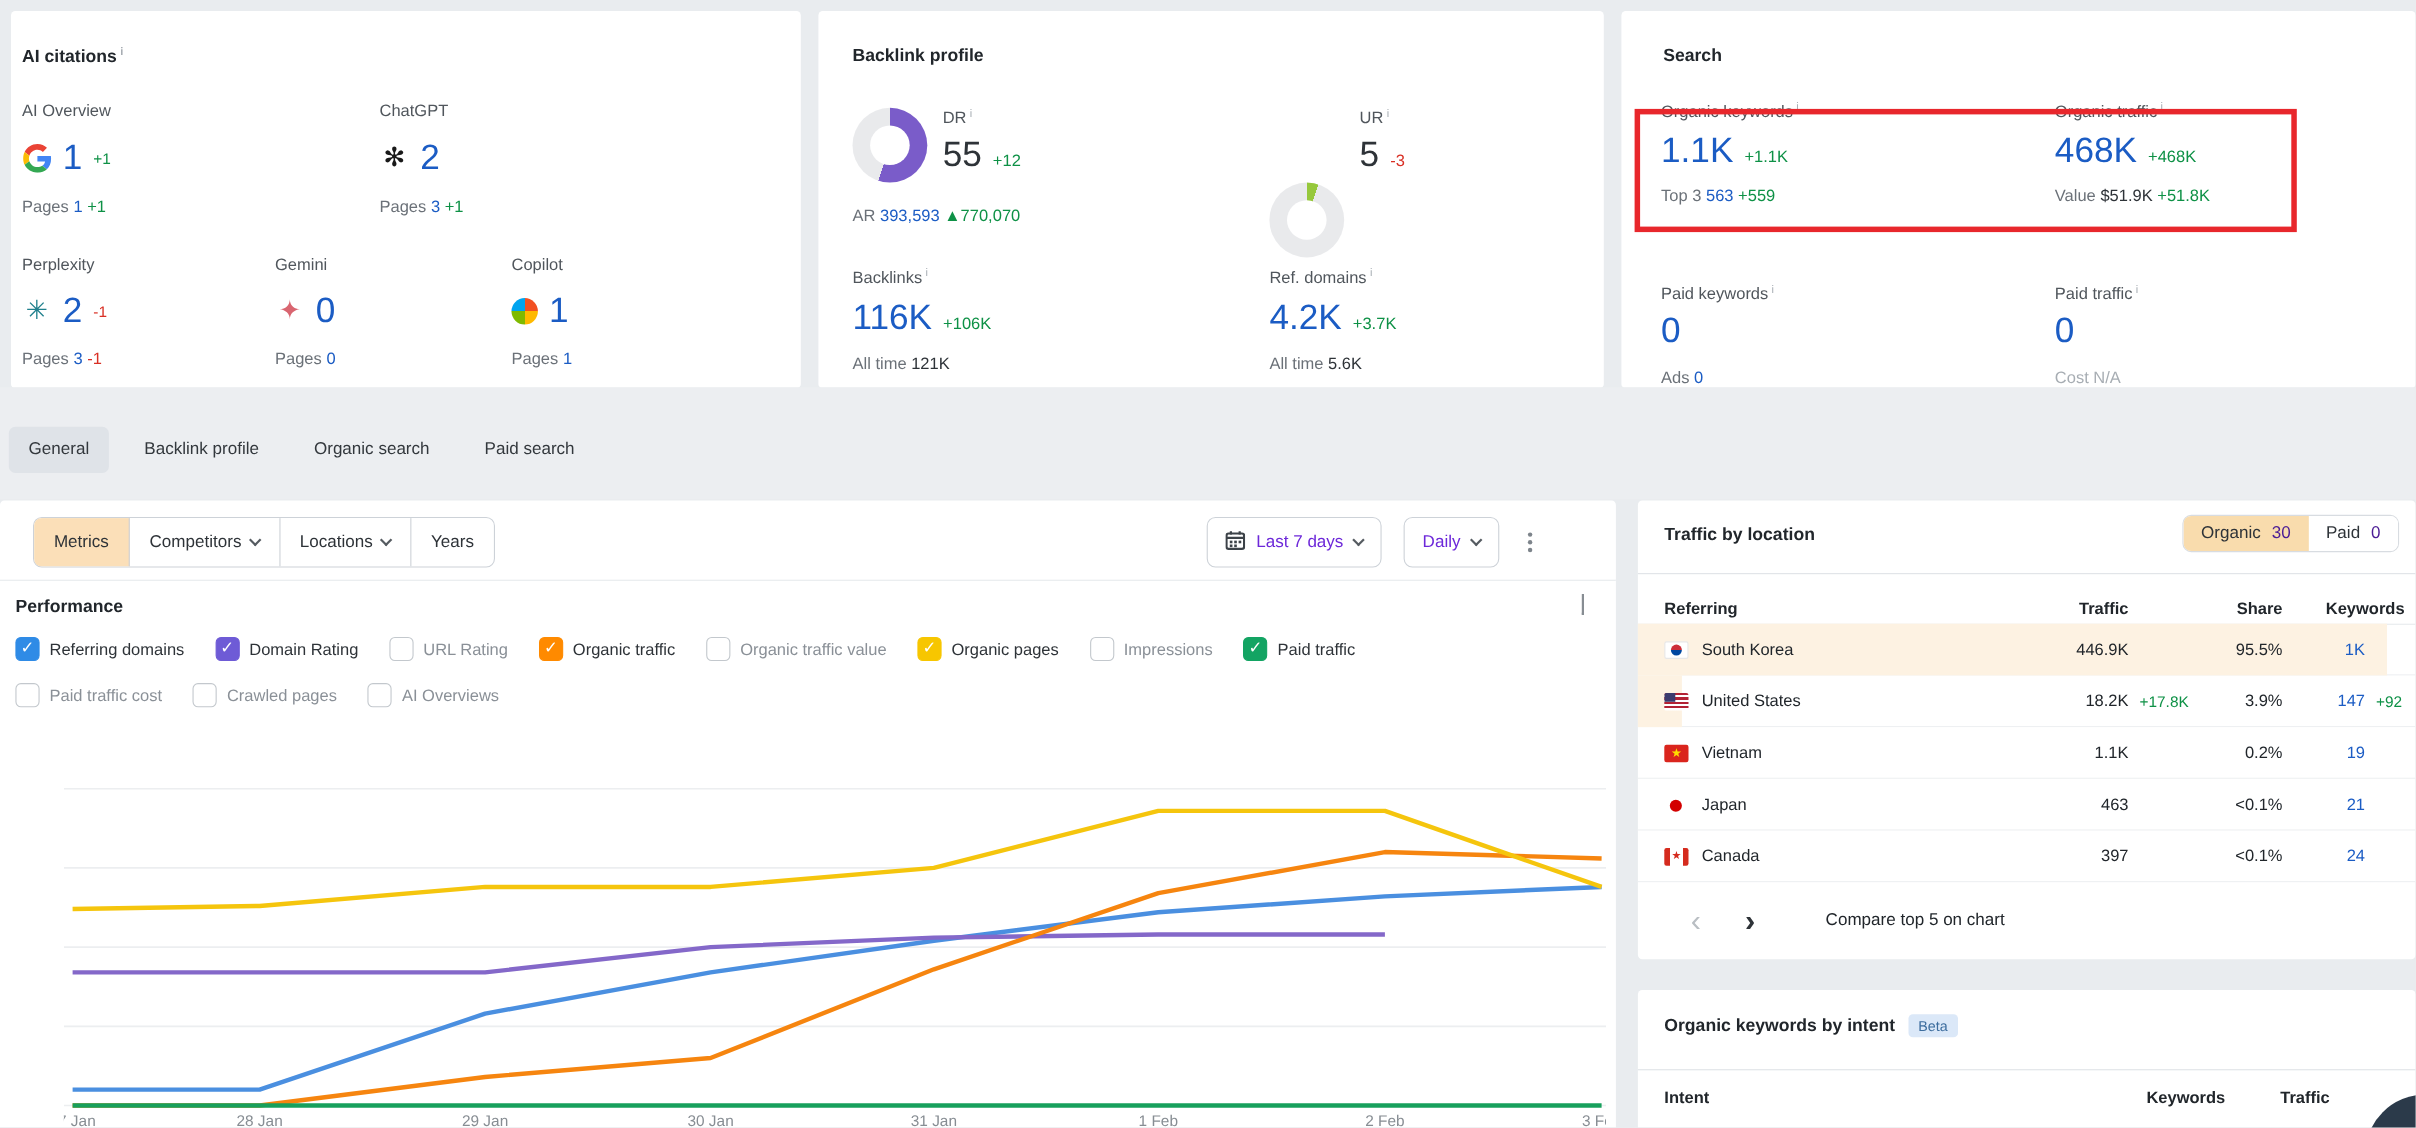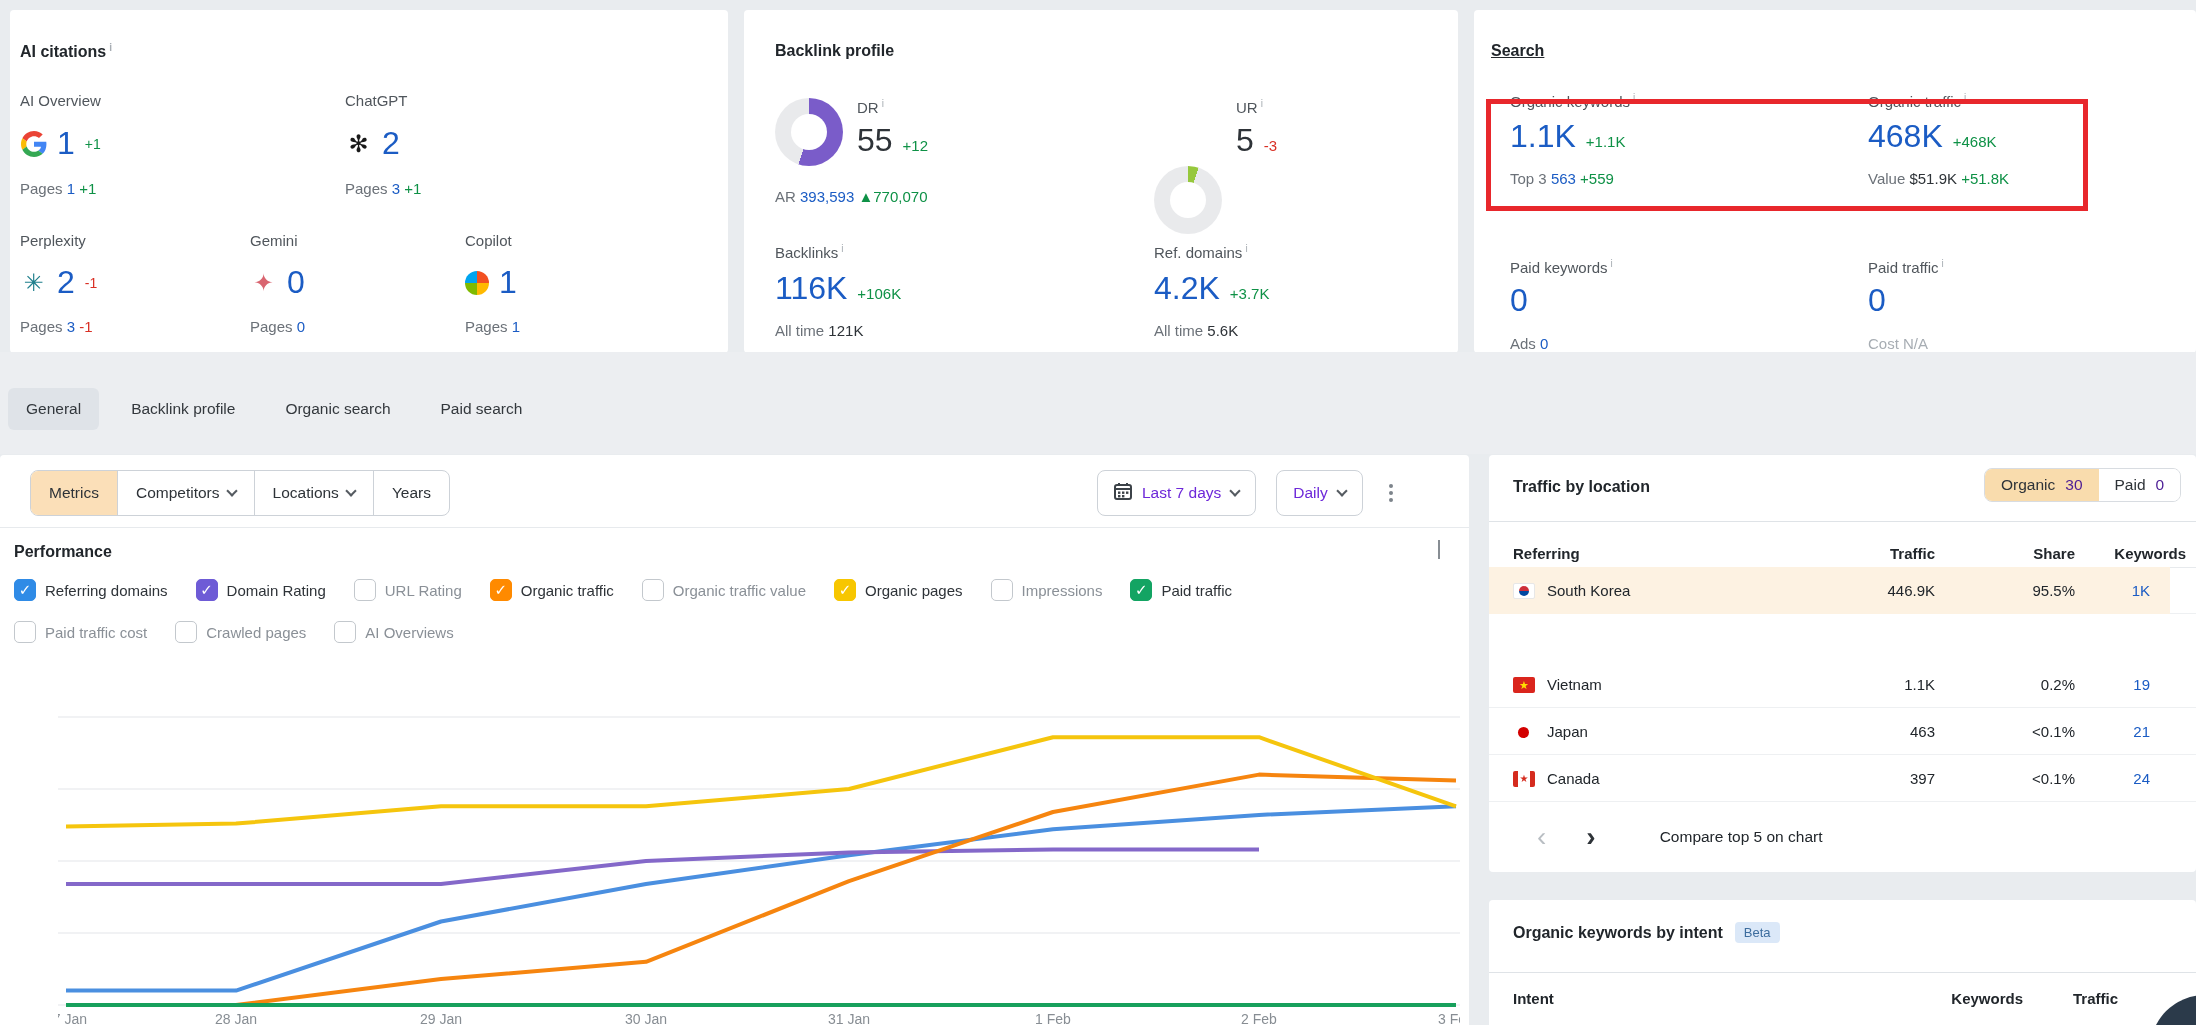--- a/index.html
+++ b/index.html
@@ -174,21 +174,21 @@
     <span class="big">4.2K</span>
     <span class="pos">+3.7K</span>
   </div>
   <div class="abs sub-row" style="left:410px; top:312px;">
     <span>All time</span>
     <span class="dark">5.6K</span>
   </div>
 </div>
 
 <div class="panel" style="left:1474px; top:10px; width:722px; height:343px;">
-  <div class="abs sec-title" style="left:17px; top:32px;text-decoration:underline;">Search</div>
+  <div class="abs sec-title" style="left:38px; top:32px;">Search</div>
 
   <div class="abs metric-label" style="left:36px; top:82px;"><span>Organic keywords</span><sup class="info">i</sup></div>
   <div class="abs" style="left:36px; top:108px; display:flex; align-items:baseline; gap:10px;">
     <span class="big">1.1K</span>
     <span class="pos">+1.1K</span>
   </div>
   <div class="abs sub-row" style="left:36px; top:160px;">
     <span>Top 3</span>
     <span class="blue">563</span>
     <span class="pos">+559</span>
@@ -390,20 +390,32 @@
     <div class="abs" style="left:24px; top:15px; display:flex; align-items:center; gap:12px;">
         <span class="flag flag-kr"></span>
         <span>South Korea</span>
       </div>
     <div class="abs" style="left:316px; top:15px; width:130px; text-align:right;">446.9K</div>
     <div class="abs pos" style="left:456px; top:16px; font-size:14px;"></div>
     <div class="abs" style="left:476px; top:15px; width:110px; text-align:right;">95.5%</div>
     <div class="abs blue" style="left:576px; top:15px; width:85px; text-align:right;">1K</div>
     <div class="abs pos" style="left:671px; top:16px; font-size:14px;"></div>
   </div>
+  <div class="trow" style="top:159px;">
+    <div class="abs" style="left: 0px; top: 0px; width: 40px; height: 47px; background: rgb(253, 242, 226);"></div>
+    <div class="abs" style="left:24px; top:15px; display:flex; align-items:center; gap:12px;">
+        <span class="flag flag-us"></span>
+        <span>United States</span>
+      </div>
+    <div class="abs" style="left:316px; top:15px; width:130px; text-align:right;">18.2K</div>
+    <div class="abs pos" style="left:456px; top:16px; font-size:14px;">+17.8K</div>
+    <div class="abs" style="left:476px; top:15px; width:110px; text-align:right;">3.9%</div>
+    <div class="abs blue" style="left:576px; top:15px; width:85px; text-align:right;">147</div>
+    <div class="abs pos" style="left:671px; top:16px; font-size:14px;">+92</div>
+  </div>
   <div class="trow" style="top:206px;">
     <div class="abs" style="left:0; top:0; width:681px; height:47px;"></div>
     <div class="abs" style="left:24px; top:15px; display:flex; align-items:center; gap:12px;">
         <span class="flag flag-vn"></span>
         <span>Vietnam</span>
       </div>
     <div class="abs" style="left:316px; top:15px; width:130px; text-align:right;">1.1K</div>
     <div class="abs pos" style="left:456px; top:16px; font-size:14px;"></div>
     <div class="abs" style="left:476px; top:15px; width:110px; text-align:right;">0.2%</div>
     <div class="abs blue" style="left:576px; top:15px; width:85px; text-align:right;">19</div>

